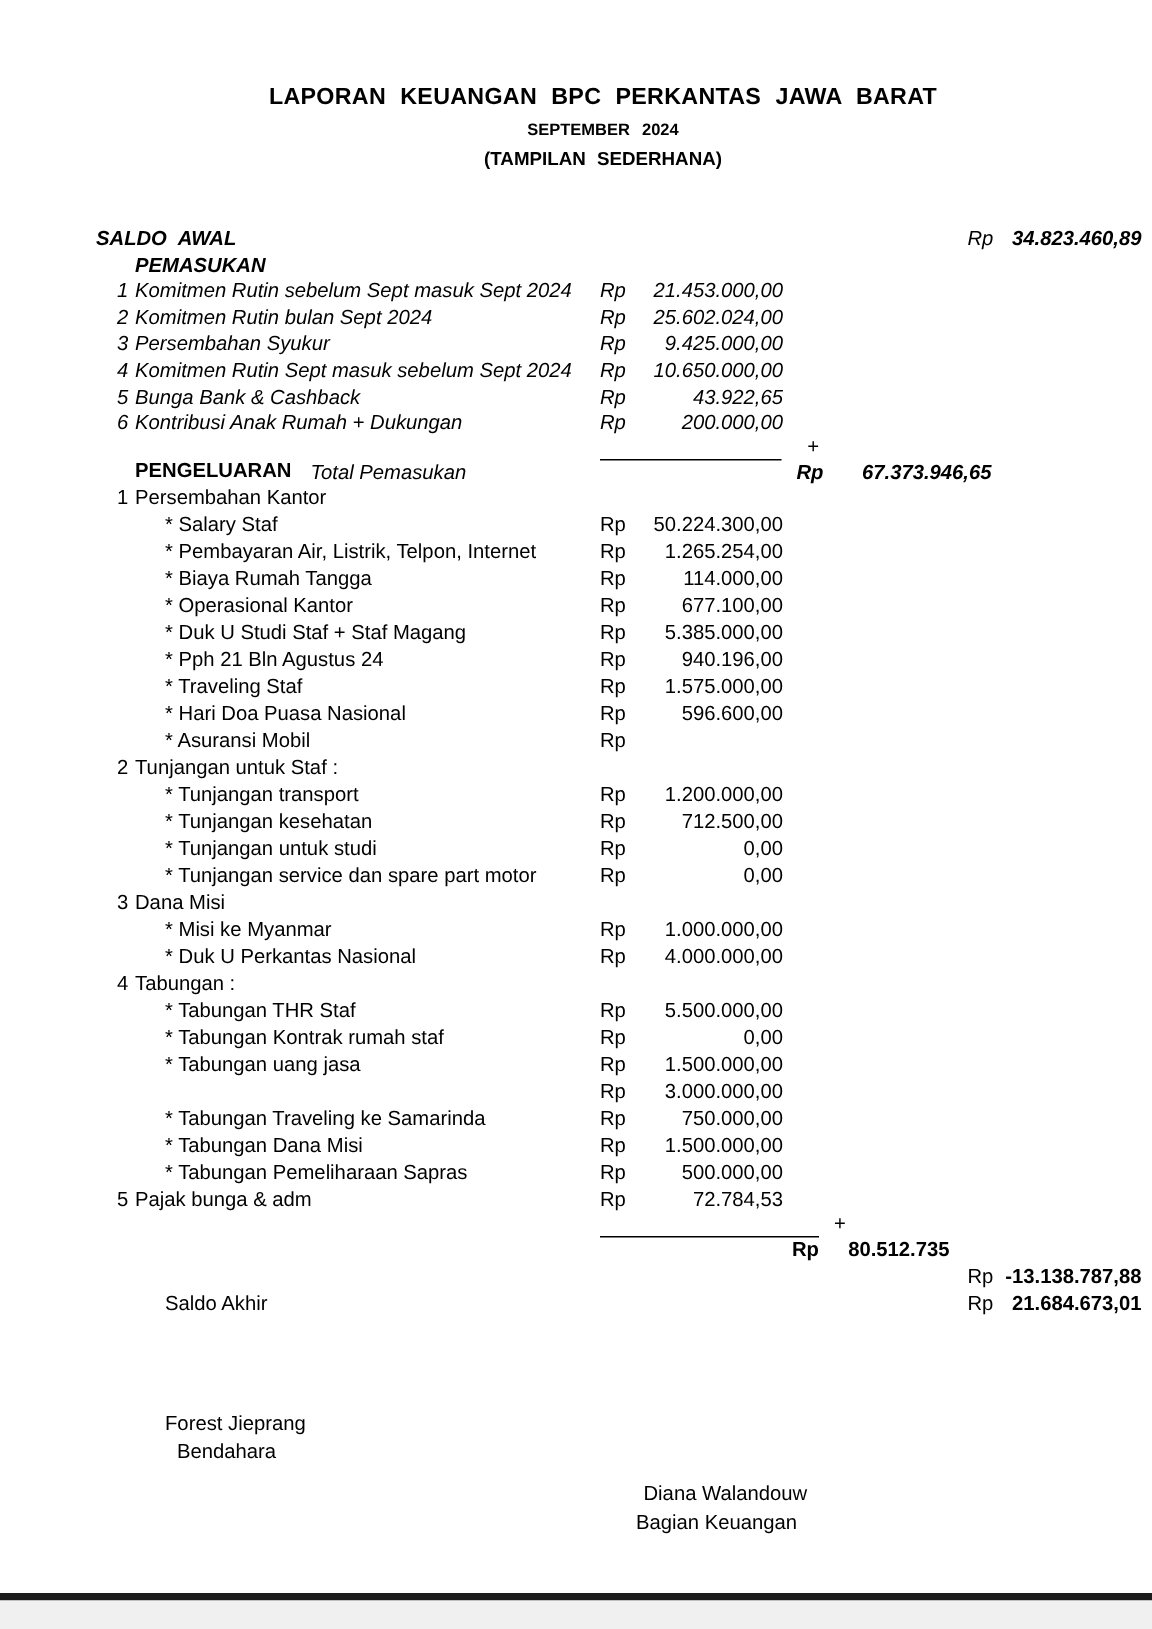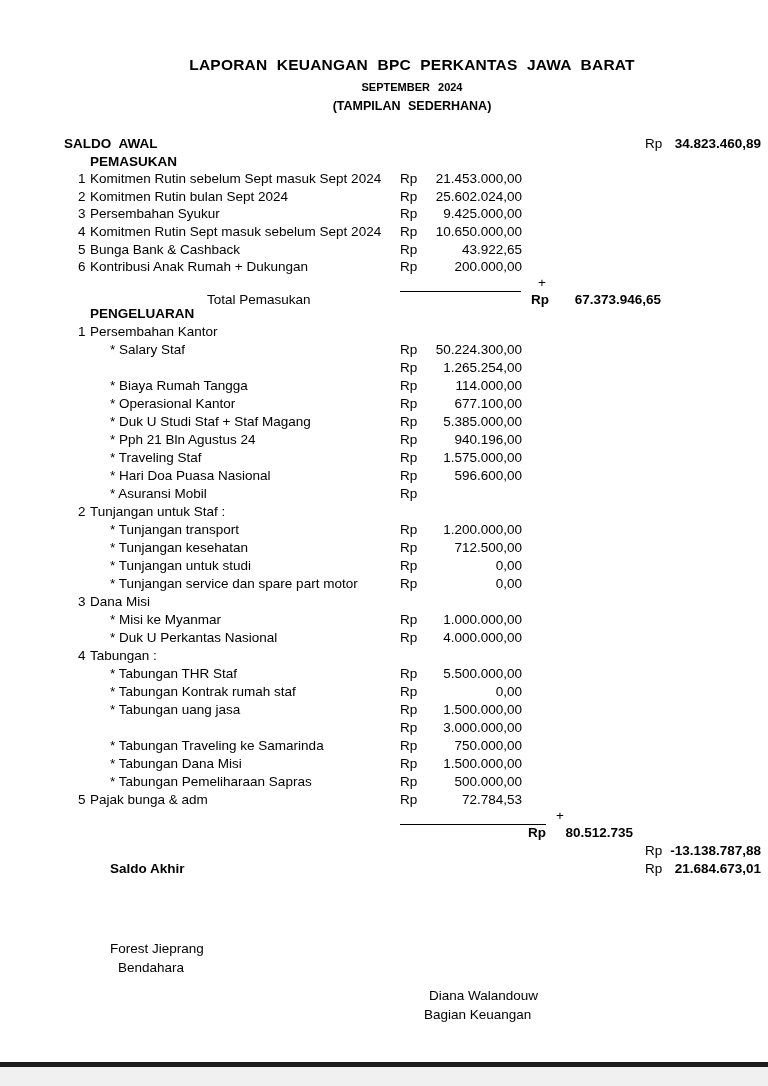--- a/index.html
+++ b/index.html
@@ -3,48 +3,48 @@
 <meta charset="utf-8">
 <style>
   html,body { margin:0; padding:0; background:#ffffff; }
   .sheet {
     position:relative; width:768px; height:1086px; margin:0 auto;
     background:#ffffff; color:#000;
     font-family:"Liberation Sans", sans-serif; font-size:13.5px;
     overflow:hidden;
   }
   
-  .titles { position:absolute; top:56px; left:56px; width:712px; text-align:center; font-weight:bold; }
+  .titles { position:absolute; top:56px; left:46px; width:712px; text-align:center; font-weight:bold; }
   .t1 { font-size:15.5px; word-spacing:5px; letter-spacing:0.2px; }
   .t2 { font-size:11px; margin-top:7px; word-spacing:5px; }
   .t3 { font-size:12.5px; margin-top:6px; word-spacing:4px; }
 
   
   .sec-block { position:absolute; left:0; width:768px; }
-  #income   { top:135px; }
+  #income   { top:150px;font-style:italic; }
   #expense  { top:305px; }
   .row  { position:relative; height:17.6px; line-height:17.6px; }
   #expense .row { height:18px; line-height:18px; }
 
   .lab0 { position:absolute; left:64px; font-weight:bold; word-spacing:4px; }
   .sec  { position:absolute; left:90px; font-weight:bold; }
   .no   { position:absolute; left:78px; }
   .lbl  { position:absolute; left:90px; white-space:nowrap; }
   .sub  { position:absolute; left:110px; white-space:nowrap; }
   .rp   { position:absolute; left:400px; }
   .amt  { position:absolute; right:246px; white-space:nowrap; }
 
   .total-label { position:absolute; left:207px; }
   .rp-t1  { position:absolute; left:531px; font-weight:bold; }
   .amt-t1 { position:absolute; right:107px; font-weight:bold; white-space:nowrap; }
   .rp-t2  { position:absolute; left:528px; font-weight:bold; }
   .amt-t2 { position:absolute; right:135px; font-weight:bold; white-space:nowrap; }
   .rp-r   { position:absolute; left:645px; }
   .amt-r  { position:absolute; right:7px; font-weight:bold; white-space:nowrap; }
-  .saldo-akhir-lbl { position:absolute; left:110px; font-weight:bold; }
+  .saldo-akhir-lbl { position:absolute; left:110px; font-weight:normal; }
 
   .plus-row { position:relative; height:15px; line-height:14px; }
   .plus1 { position:absolute; left:538px; }
   .plus2 { position:absolute; left:556px; }
   .sumline { position:absolute; top:0; height:0; border-top:1.5px solid #000; }
   .sumline.income  { left:400px; width:121px; }
   .sumline.expense { left:400px; width:146px; }
 
   
   .sig-left  { position:absolute; top:941px; left:110px; }
@@ -137,20 +137,21 @@
     <div class="row">
       <span class="no">1</span>
       <span class="lbl">Persembahan Kantor</span>
     </div>
     <div class="row">
       <span class="sub">* Salary Staf</span>
       <span class="rp">Rp</span>
       <span class="amt">50.224.300,00</span>
     </div>
     <div class="row">
+      <span class="sub">* Pembayaran Air, Listrik, Telpon, Internet</span>
       <span class="rp">Rp</span>
       <span class="amt">1.265.254,00</span>
     </div>
     <div class="row">
       <span class="sub">* Biaya Rumah Tangga</span>
       <span class="rp">Rp</span>
       <span class="amt">114.000,00</span>
     </div>
     <div class="row">
       <span class="sub">* Operasional Kantor</span>

